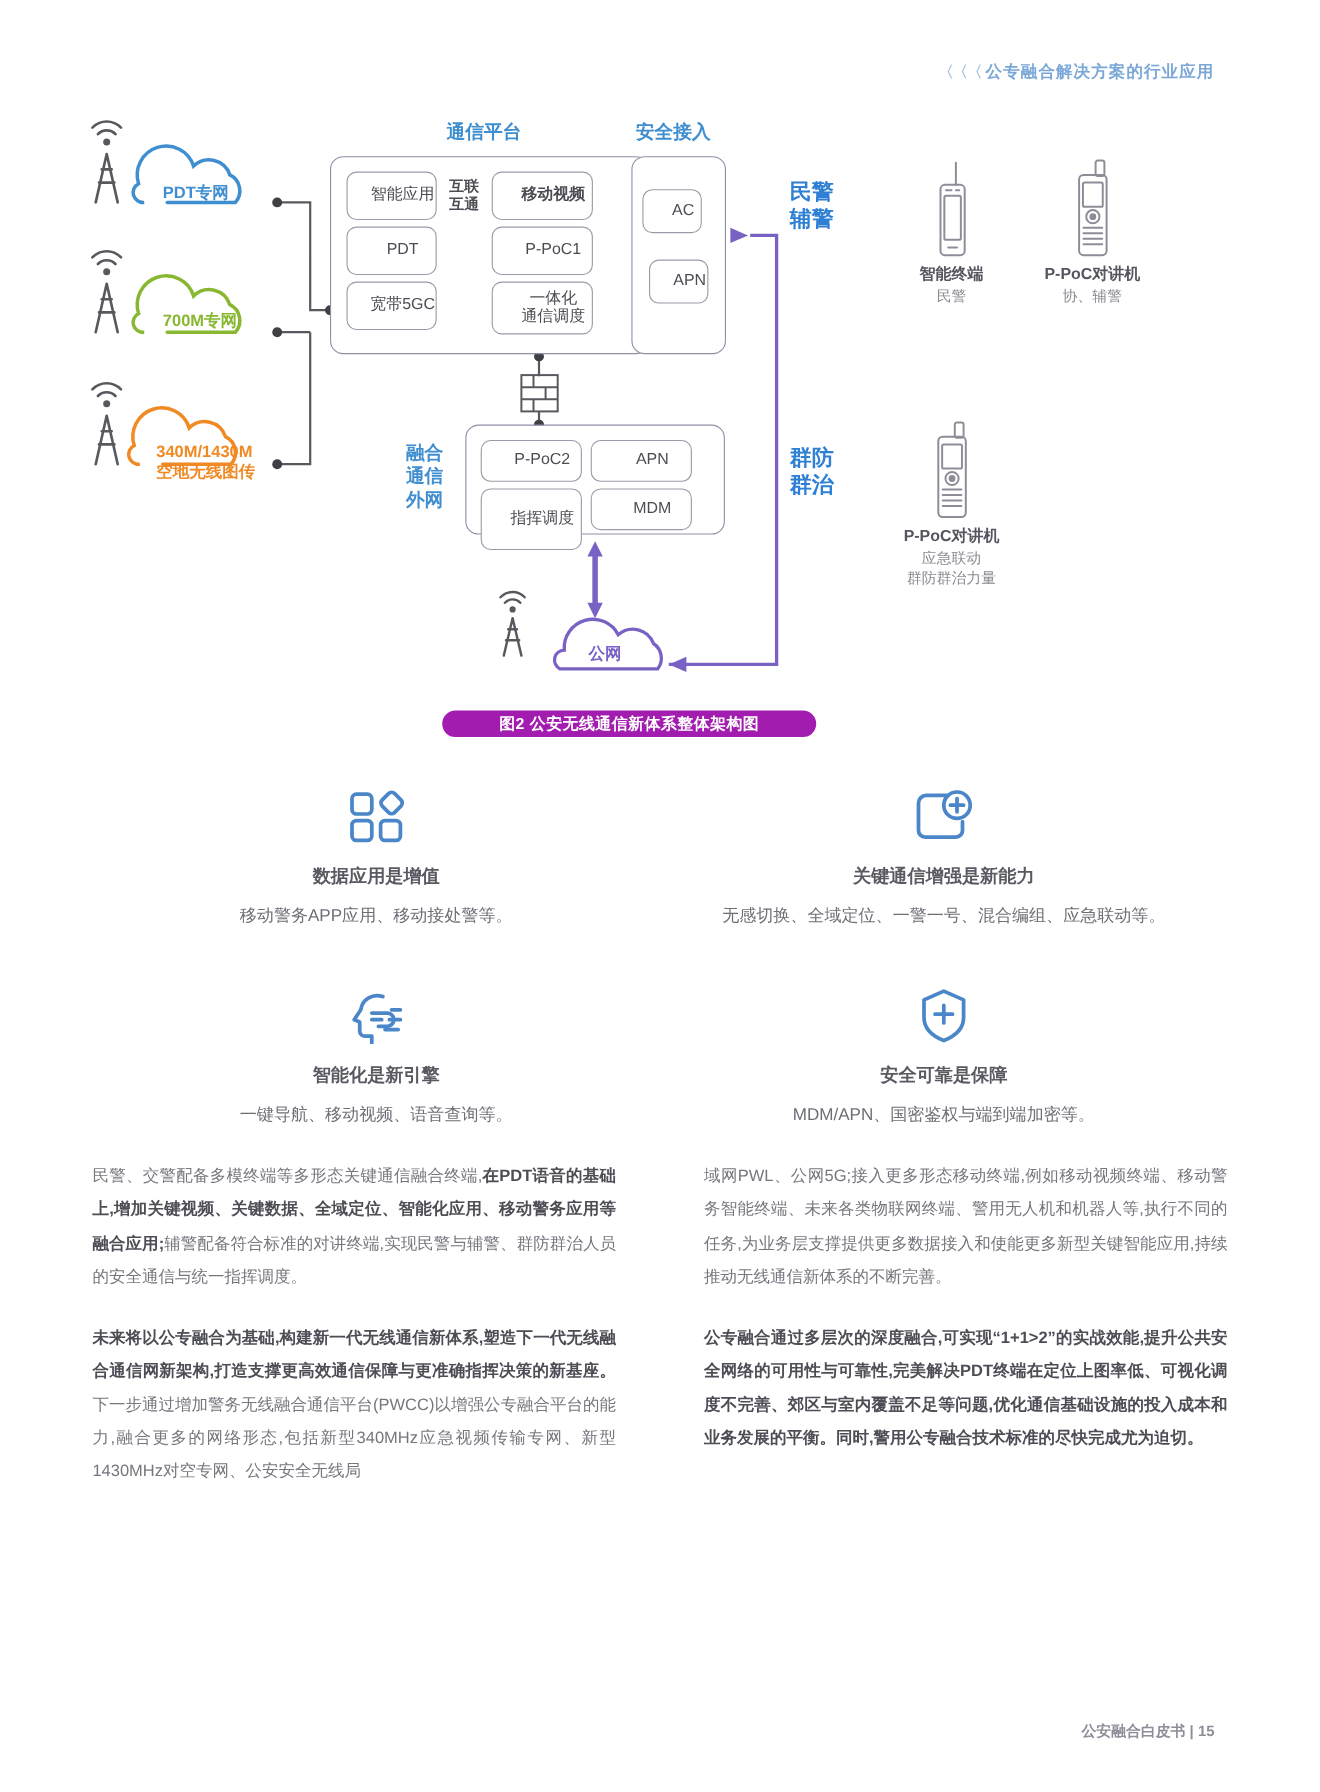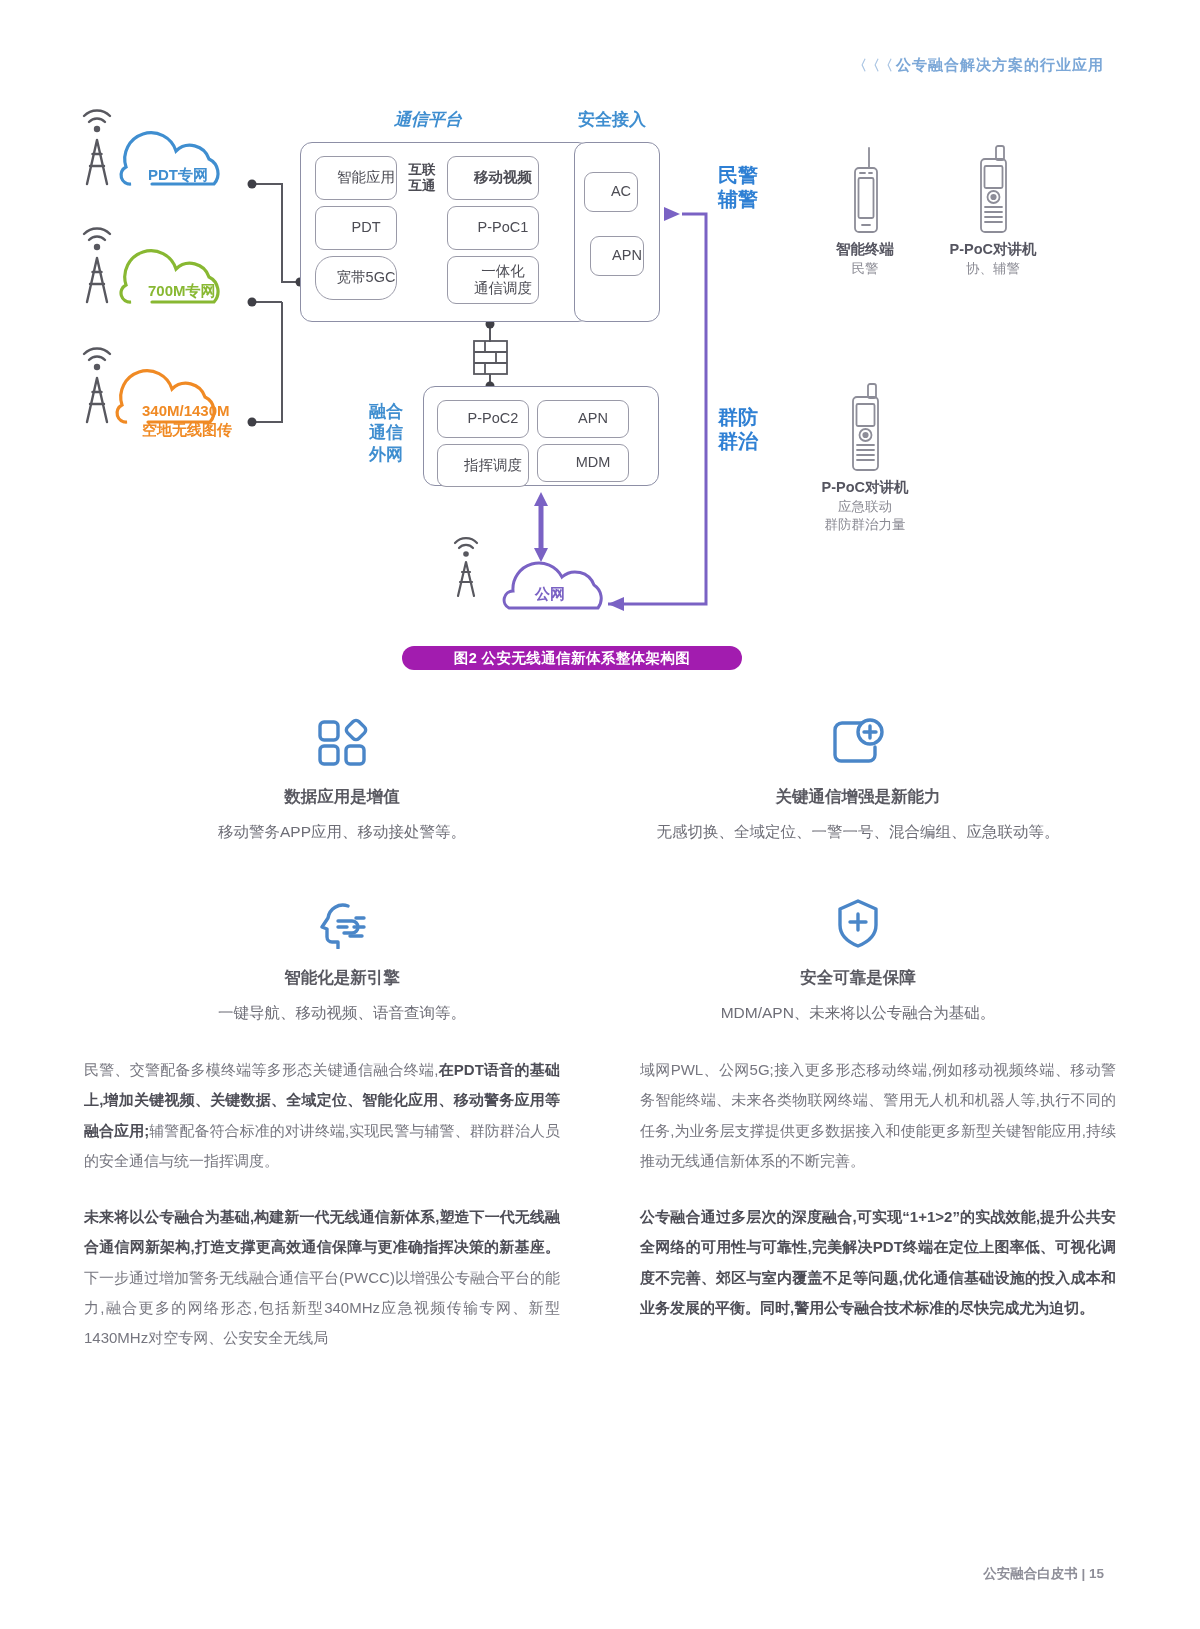--- a/index.html
+++ b/index.html
@@ -29,21 +29,21 @@
 
   .netlabel { position: absolute; font-size: 15px; font-weight: 700; white-space: nowrap; }
   .netlabel.pdt   { color: #3f8ed0; left: 148px; top: 70px; }
   .netlabel.m700  { color: #88b832; left: 148px; top: 186px; }
   .netlabel.m340  { color: #f08a24; left: 142px; top: 306px; line-height: 1.25; }
 
   .grp-title {
     position: absolute; font-size: 17px; font-weight: 700; color: #3f8ed0;
     white-space: nowrap;
   }
-  .grp-title.tp { left: 394px; top: 12px; font-style: italic; }
+  .grp-title.tp { left: 406px; top: 12px; }
   .grp-title.sa { left: 578px; top: 12px; }
 
   .outerbox {
     position: absolute; border: 1.6px solid #8d8fa6; border-radius: 12px;
     background: #fff;
   }
   .box-tp { left: 300px; top: 46px; width: 290px; height: 180px; }
   .box-sa { left: 574px; top: 46px; width: 86px; height: 180px; }
   .box-fw { left: 423px; top: 290px; width: 236px; height: 100px; }
 
@@ -212,40 +212,40 @@
       <span>340M/1430M</span><br>
       <span>空地无线图传</span>
     </div>
 
     <div class="grp-title tp">通信平台</div>
     <div class="grp-title sa">安全接入</div>
 
     <div class="outerbox box-tp"></div>
     <div class="cell" style="left:315px; top:60px; width:82px; height:44px;">智能应用</div>
     <div class="cell" style="left:315px; top:110px; width:82px; height:44px;">PDT</div>
-    <div class="cell" style="left:315px; top:160px; width:82px; height:44px;border-radius:18px;">宽带5GC</div>
+    <div class="cell" style="left:315px; top:160px; width:82px; height:44px;">宽带5GC</div>
     <div class="cell" style="left:447px; top:60px; width:92px; height:44px;font-weight:bold;">移动视频</div>
     <div class="cell" style="left:447px; top:110px; width:92px; height:44px;">P-PoC1</div>
     <div class="cell" style="left:447px; top:160px; width:92px; height:48px; flex-direction:column;">
       <span>一体化</span>
       <span>通信调度</span>
     </div>
     <div class="interop">
       <span>互联</span><br>
       <span>互通</span>
     </div>
 
     <div class="outerbox box-sa"></div>
     <div class="cell" style="left:584px; top:76px; width:54px; height:40px;">AC</div>
     <div class="cell" style="left:590px; top:140px; width:54px; height:40px;">APN</div>
 
     <div class="outerbox box-fw"></div>
     <div class="cell" style="left:437px; top:304px; width:92px; height:38px;">P-PoC2</div>
     <div class="cell" style="left:537px; top:304px; width:92px; height:38px;">APN</div>
-    <div class="cell" style="left:437px; top:348px; width:92px; height:43px;">指挥调度</div>
+    <div class="cell" style="left:437px; top:348px; width:92px; height:56px;">指挥调度</div>
     <div class="cell" style="left:537px; top:348px; width:92px; height:38px;">MDM</div>
 
     <div class="outer-net">
       <span>融合</span><br>
       <span>通信</span><br>
       <span>外网</span>
     </div>
 
     <div class="pubnet-label">公网</div>
 
@@ -355,21 +355,21 @@
     <div class="feat">
       <div class="ficon">
         <svg width="48" height="52" viewBox="0 0 48 52">
           <g fill="none" stroke="#4a86c8" stroke-width="3.4" stroke-linecap="round" stroke-linejoin="round">
             <path d="M24 4 L42 12 V28 C42 38 34 45 24 49 C14 45 6 38 6 28 V12 Z"></path>
             <path d="M24 17 V33 M16 25 H32"></path>
           </g>
         </svg>
       </div>
       <div class="ftitle">安全可靠是保障</div>
-      <div class="fdesc">MDM/APN、未来将以公专融合为基础。</div>
+      <div class="fdesc">MDM/APN、国密鉴权与端到端加密等。</div>
     </div>
   </div>
 
   <div class="body-cols">
     <div class="col">
       <p><span>民警、交警配备多模终端等多形态关键通信融合终端,</span><b>在PDT语音的基础上,增加关键视频、关键数据、全域定位、智能化应用、移动警务应用等融合应用;</b><span>辅警配备符合标准的对讲终端,实现民警与辅警、群防群治人员的安全通信与统一指挥调度。</span></p>
       <p><b>未来将以公专融合为基础,构建新一代无线通信新体系,塑造下一代无线融合通信网新架构,打造支撑更高效通信保障与更准确指挥决策的新基座。</b><span>下一步通过增加警务无线融合通信平台(PWCC)以增强公专融合平台的能力,融合更多的网络形态,包括新型340MHz应急视频传输专网、新型1430MHz对空专网、公安安全无线局</span></p>
     </div>
     <div class="col">
       <p><span>域网PWL、公网5G;接入更多形态移动终端,例如移动视频终端、移动警务智能终端、未来各类物联网终端、警用无人机和机器人等,执行不同的任务,为业务层支撑提供更多数据接入和使能更多新型关键智能应用,持续推动无线通信新体系的不断完善。</span></p>

